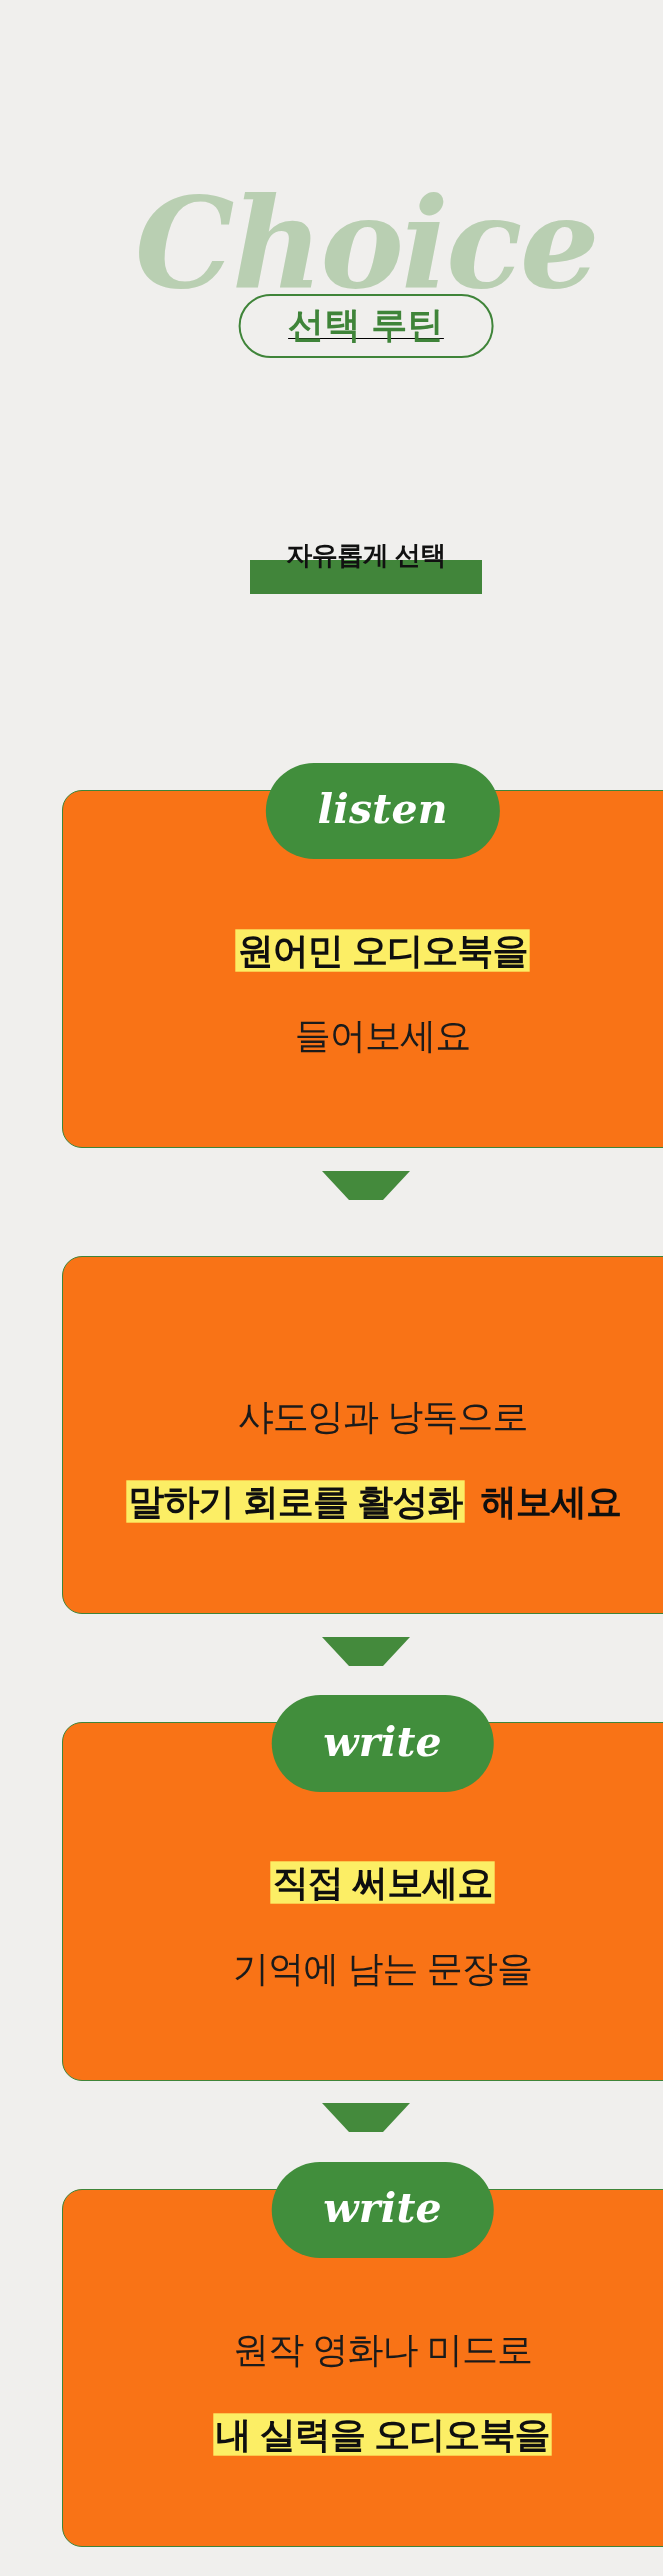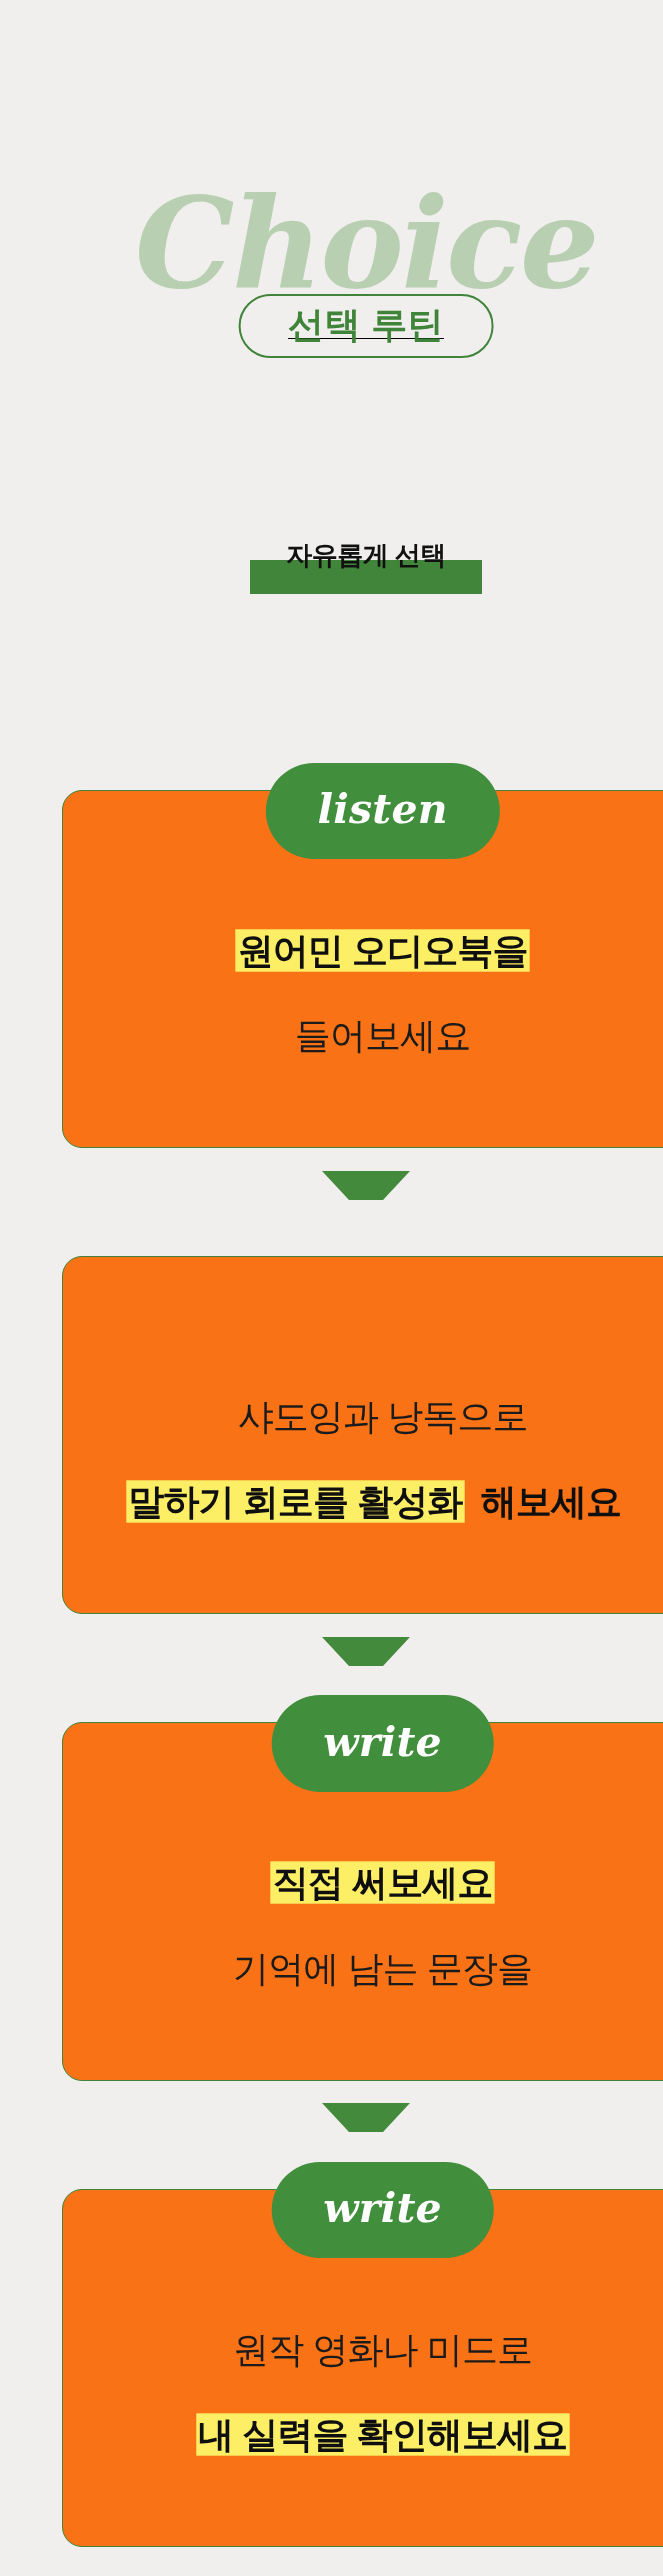--- a/index.html
+++ b/index.html
@@ -254,18 +254,18 @@
     <div class="step-arrow">
       <div class="tri"></div>
     </div>
     <div class="step">
       <div class="step-card">
         <div class="step-pill">
           <span class="step-pill-label">write</span>
         </div>
         <div class="step-body">
           <div class="step-line normal"><span>원작 영화나 미드로</span></div>
-          <div class="step-line strong"><span class="hl hl-full">내 실력을 확인해보세요</span></div>
+          <div class="step-line strong"><span class="hl hl-full">내 실력을 오디오북을</span></div>
         </div>
       </div>
     </div>
   </section>
 
 
 </body></html>

